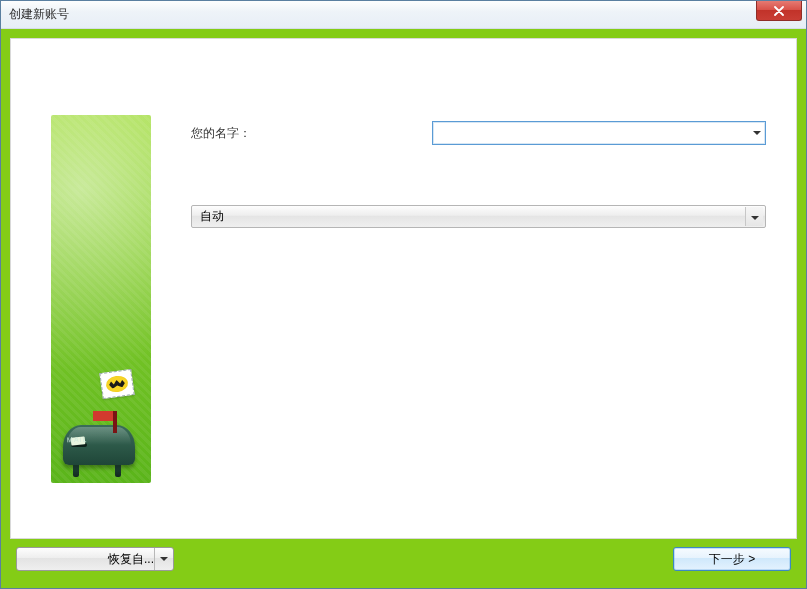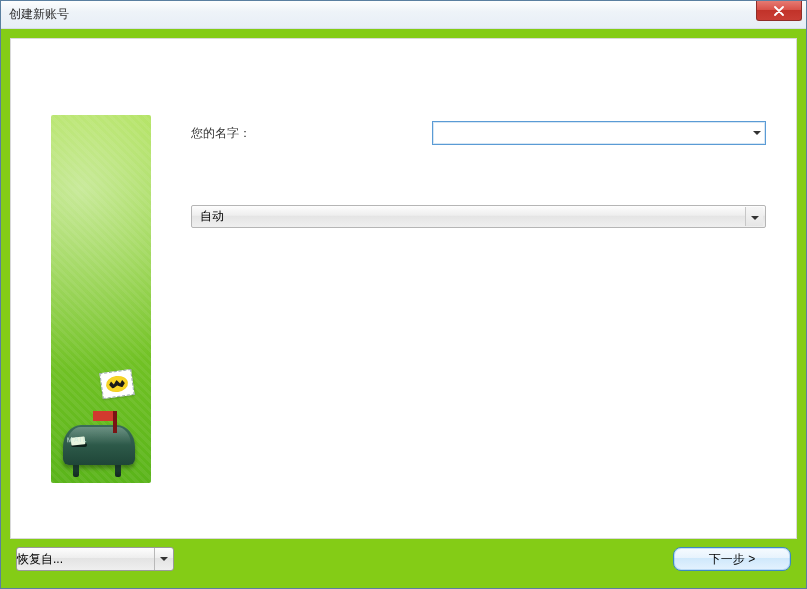--- a/index.html
+++ b/index.html
@@ -239,33 +239,33 @@
     border: 1px solid #9a9a9a;
     border-radius: 3px;
     display: flex;
     align-items: stretch;
     cursor: default;
   }
   .splitbtn .main {
     flex: 1;
     display: flex;
     align-items: center;
-    justify-content: flex-start;
+    justify-content: flex-end;
     border-right: 1px solid #b8b8b8;
   }
   .splitbtn .caret {
     width: 18px;
   }
   .spacer { flex: 1; }
   .btn {
     width: 118px;
     height: 24px;
     margin-left: 8px;
     border: 1px solid #8a8a8a;
-    border-radius: 8px;
+    border-radius: 3px;
     background: linear-gradient(to bottom,#fdfdfd,#eeeeee 45%,#e3e3e3 46%,#efefef);
     display: inline-flex;
     align-items: center;
     justify-content: center;
     cursor: default;
     font: inherit;
   }
   .btn.primary {
     border-color: #3c89c3;
     background: linear-gradient(to bottom,#f6fbff,#e7f3fd 45%,#cfe8fb 46%,#e4f2fe);

